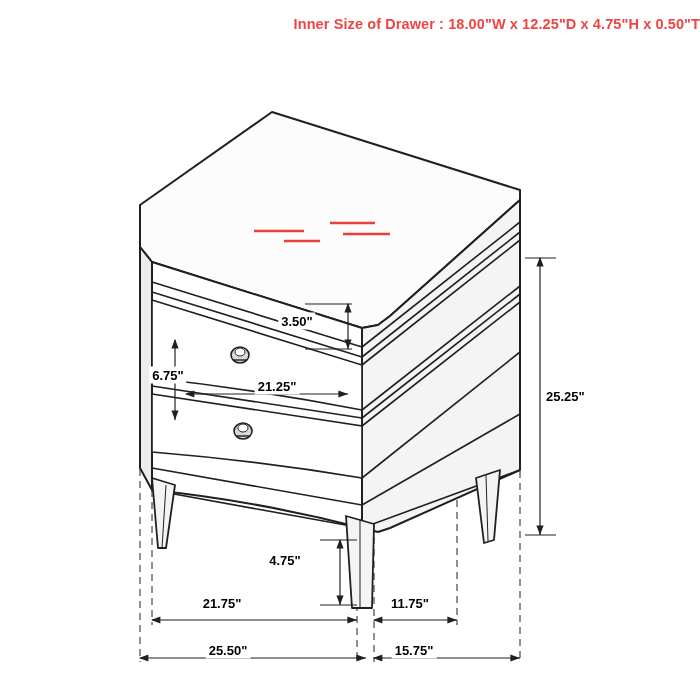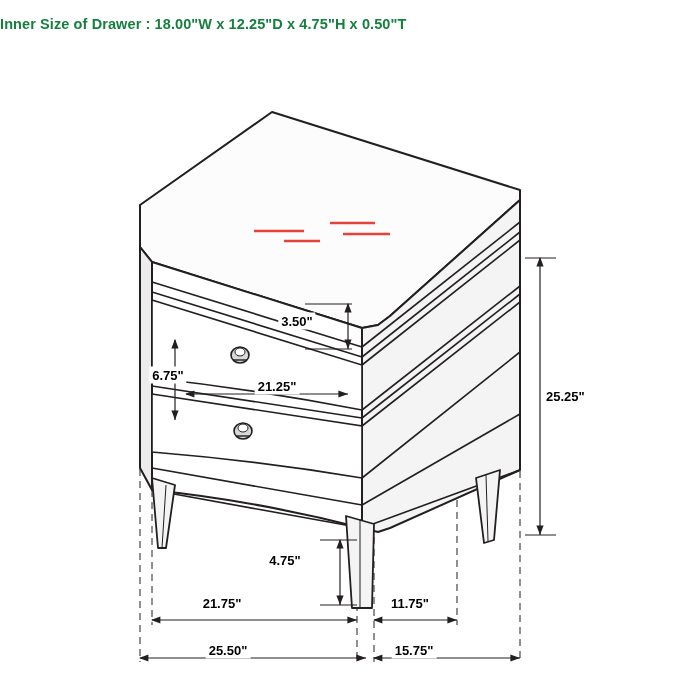--- a/index.html
+++ b/index.html
@@ -18,24 +18,24 @@
     position: relative;
     width: 700px;
     height: 700px;
     background: #ffffff;
   }
   #title {
     position: absolute;
     top: 16px;
     left: 0;
     width: 700px;
-    text-align: left;
+    text-align: right;
     font-size: 14.5px;
     font-weight: bold;
-    color: #15803d;
+    color: #ef4444;
     letter-spacing: 0.1px;
   }
   svg.diagram {
     position: absolute;
     top: 0;
     left: 0;
     width: 700px;
     height: 700px;
   }
   .dimlabel {

